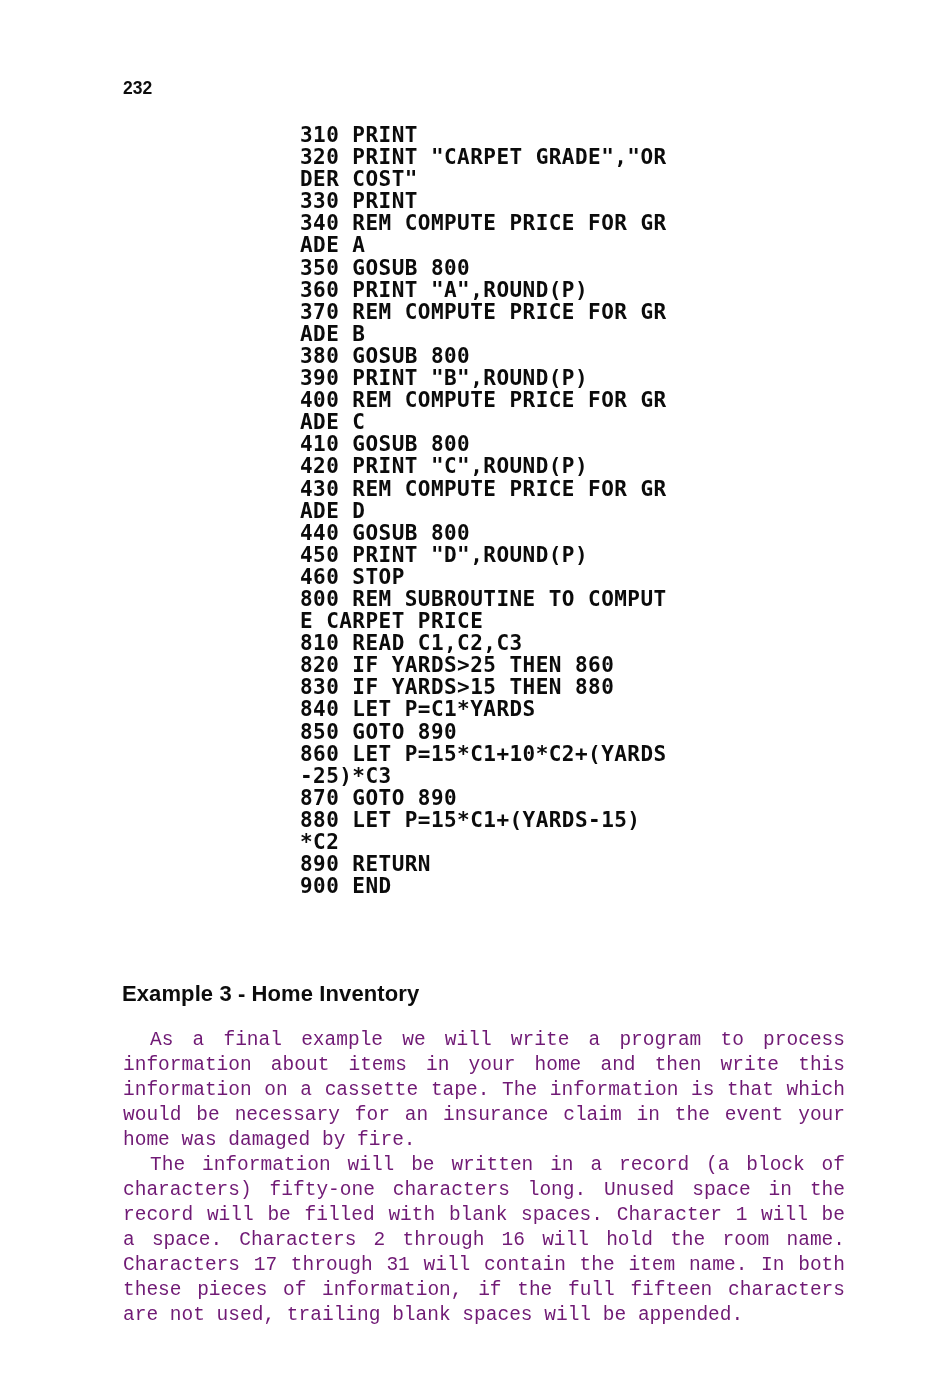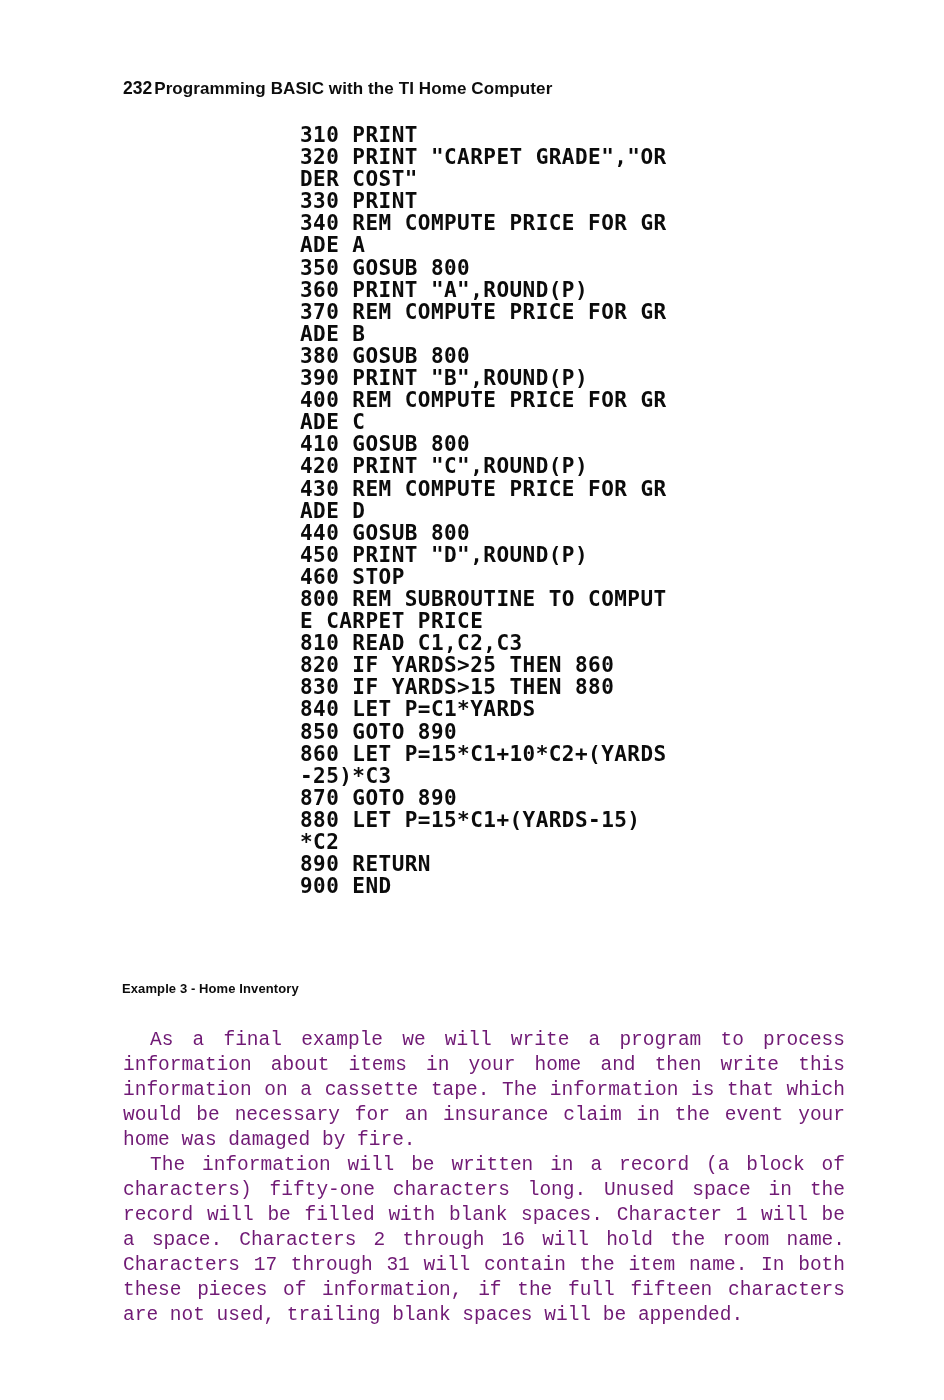--- a/index.html
+++ b/index.html
@@ -47,21 +47,21 @@
   .code .code-line {
     display: block;
     white-space: pre;
   }
   .section-heading {
     position: absolute;
     left: 122px;
     top: 981px;
     margin: 0;
     font-family: "Liberation Sans", sans-serif;
-    font-size: 13px;
+    font-size: 22px;
     font-weight: bold;
     letter-spacing: 0.1px;
     color: #0c0c0c;
   }
   .body-text {
     position: absolute;
     left: 123px;
     top: 1028px;
     width: 722px;
     font-family: Liberation Mono, monospace;
@@ -75,21 +75,20 @@
     text-indent: 27px;
   }
 </style>
 </head>
 <body>
 
 <div class="page">
 
   <div class="running-head">
     <span class="page-num">232</span>
-    <span class="head-title">Programming BASIC with the TI Home Computer</span>
   </div>
 
   <pre class="code"><span class="code-line">310 PRINT</span><span class="code-line">320 PRINT "CARPET GRADE","OR</span><span class="code-line">DER COST"</span><span class="code-line">330 PRINT</span><span class="code-line">340 REM COMPUTE PRICE FOR GR</span><span class="code-line">ADE A</span><span class="code-line">350 GOSUB 800</span><span class="code-line">360 PRINT "A",ROUND(P)</span><span class="code-line">370 REM COMPUTE PRICE FOR GR</span><span class="code-line">ADE B</span><span class="code-line">380 GOSUB 800</span><span class="code-line">390 PRINT "B",ROUND(P)</span><span class="code-line">400 REM COMPUTE PRICE FOR GR</span><span class="code-line">ADE C</span><span class="code-line">410 GOSUB 800</span><span class="code-line">420 PRINT "C",ROUND(P)</span><span class="code-line">430 REM COMPUTE PRICE FOR GR</span><span class="code-line">ADE D</span><span class="code-line">440 GOSUB 800</span><span class="code-line">450 PRINT "D",ROUND(P)</span><span class="code-line">460 STOP</span><span class="code-line">800 REM SUBROUTINE TO COMPUT</span><span class="code-line">E CARPET PRICE</span><span class="code-line">810 READ C1,C2,C3</span><span class="code-line">820 IF YARDS&gt;25 THEN 860</span><span class="code-line">830 IF YARDS&gt;15 THEN 880</span><span class="code-line">840 LET P=C1*YARDS</span><span class="code-line">850 GOTO 890</span><span class="code-line">860 LET P=15*C1+10*C2+(YARDS</span><span class="code-line">-25)*C3</span><span class="code-line">870 GOTO 890</span><span class="code-line">880 LET P=15*C1+(YARDS-15)</span><span class="code-line">*C2</span><span class="code-line">890 RETURN</span><span class="code-line">900 END</span></pre>
 
   <h2 class="section-heading">Example 3 - Home Inventory</h2>
 
   <div class="body-text">
       <p class="para">As a final example we will write a program to process information about items in your home and then write this information on a cassette tape. The information is that which would be necessary for an insurance claim in the event your home was damaged by fire.</p>
       <p class="para">The information will be written in a record (a block of characters) fifty-one characters long. Unused space in the record will be filled with blank spaces. Character 1 will be a space. Characters 2 through 16 will hold the room name. Characters 17 through 31 will contain the item name. In both these pieces of information, if the full fifteen characters are not used, trailing blank spaces will be appended.</p>
     </div>

